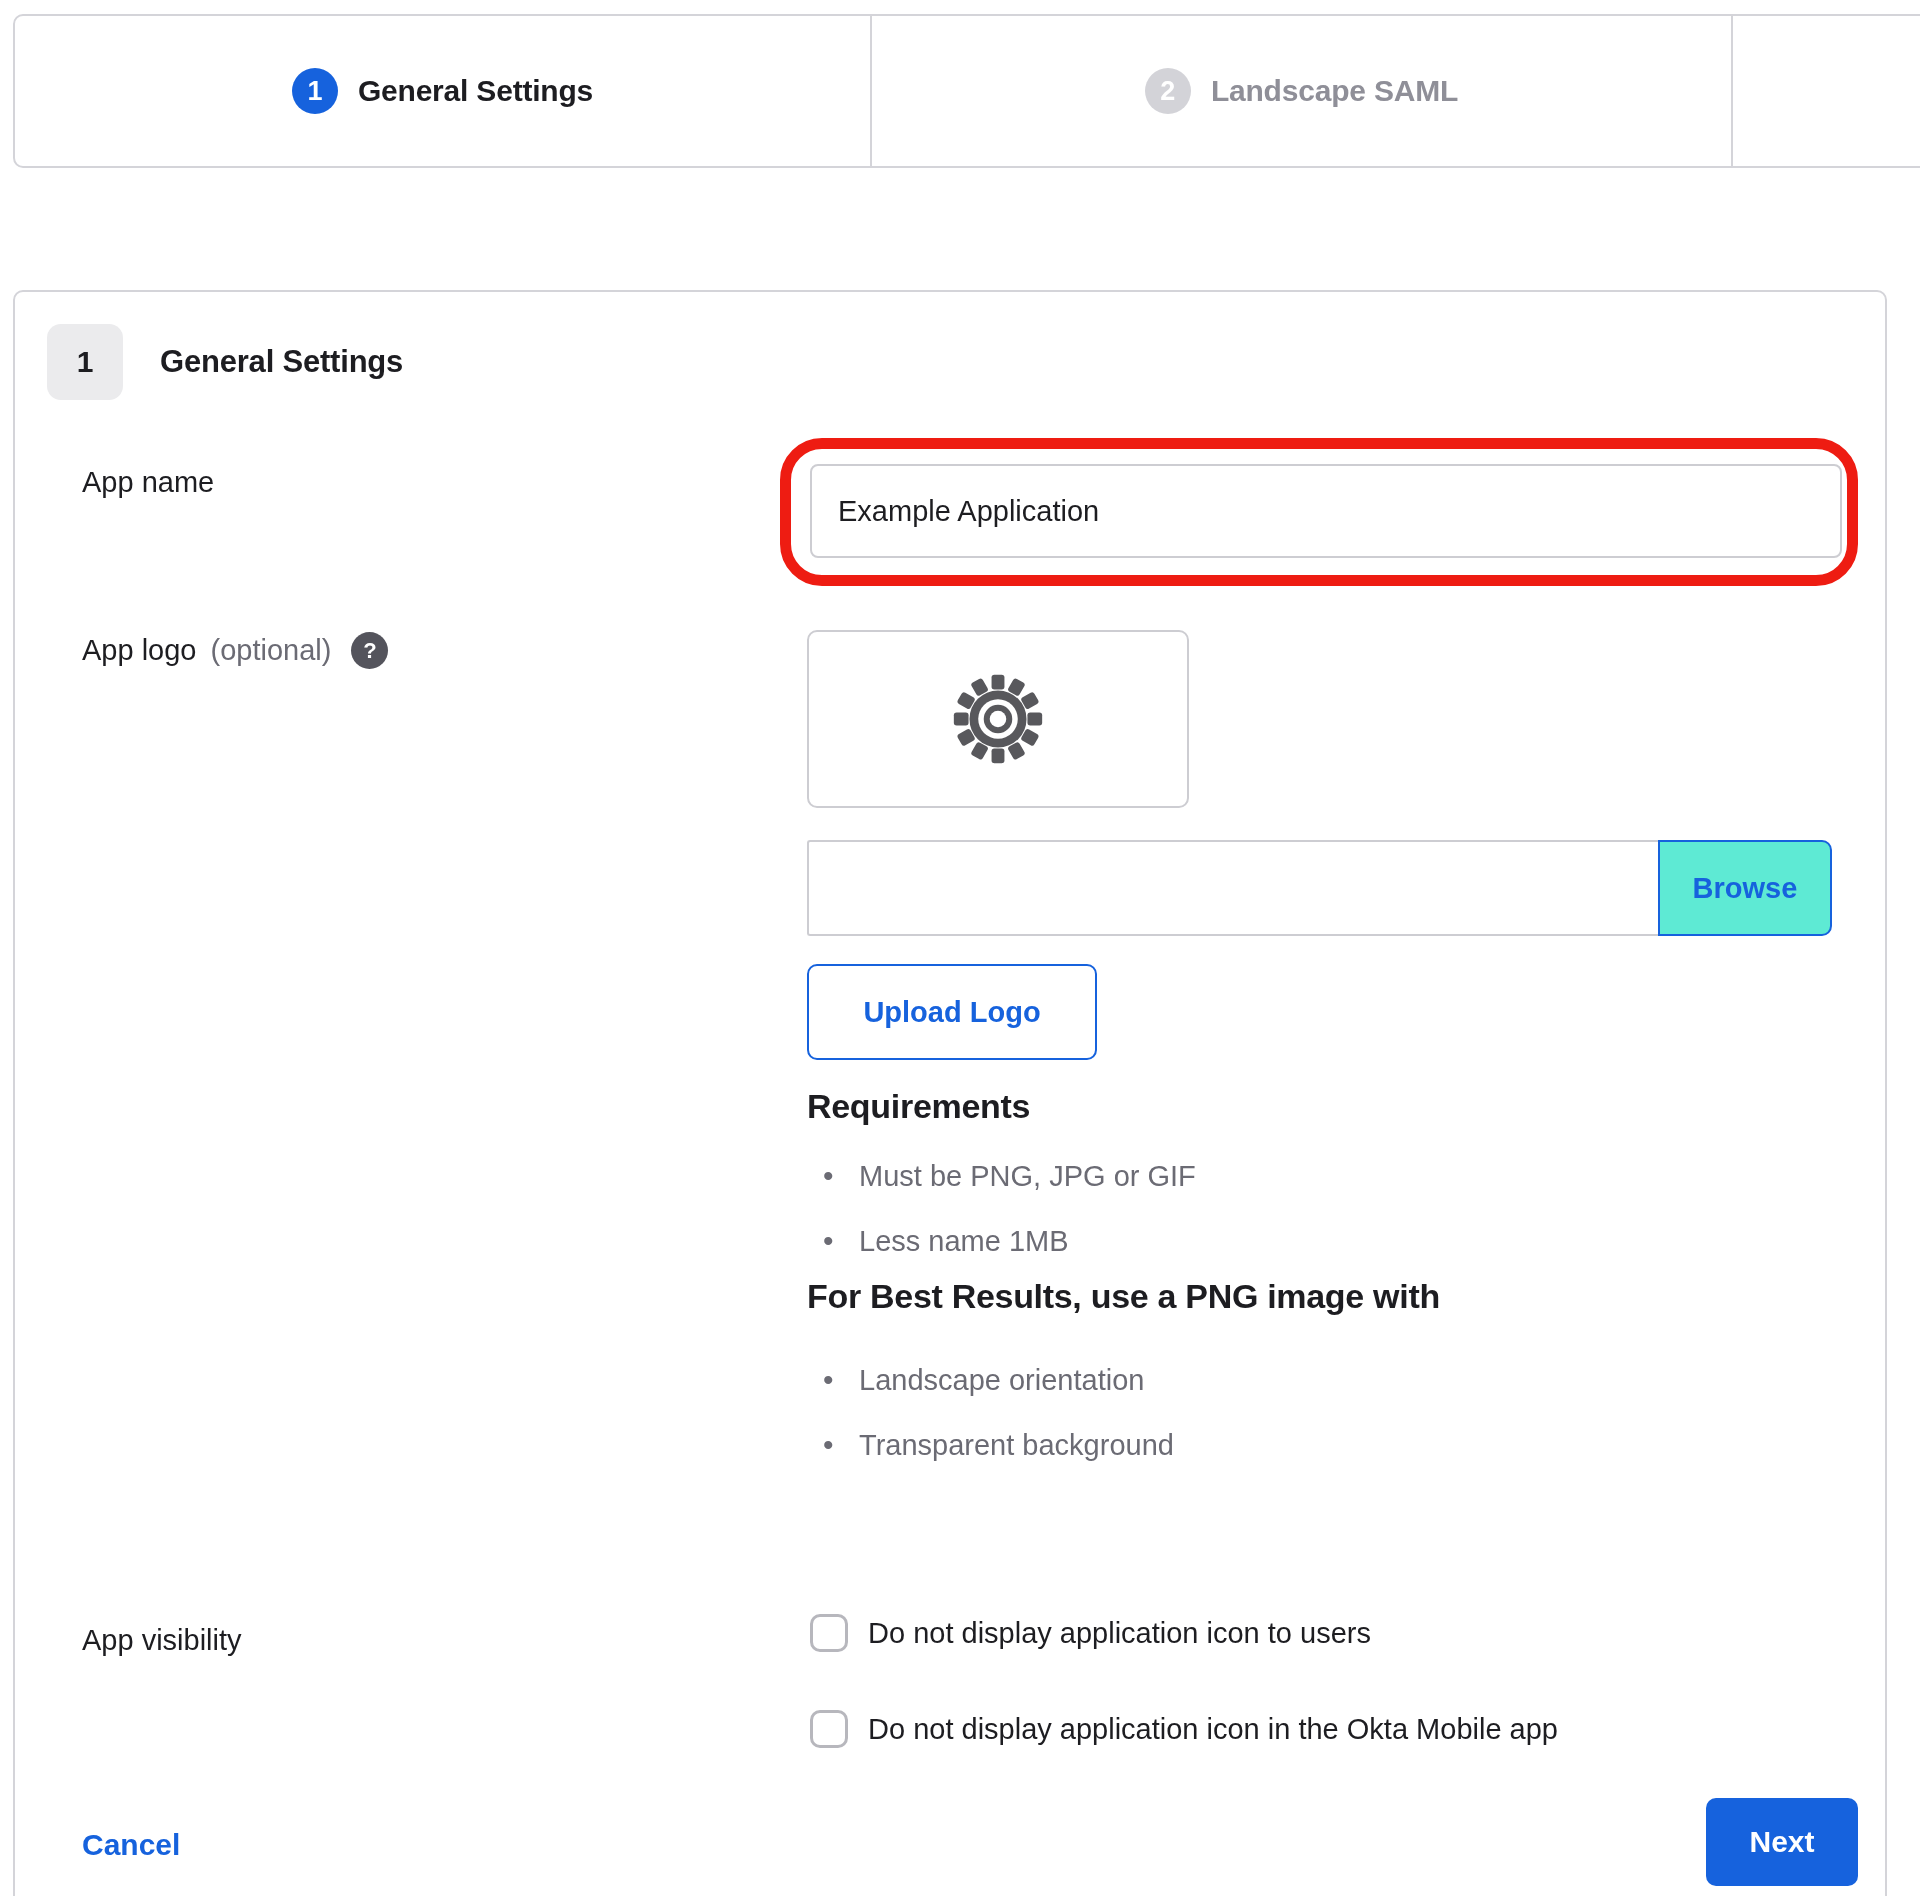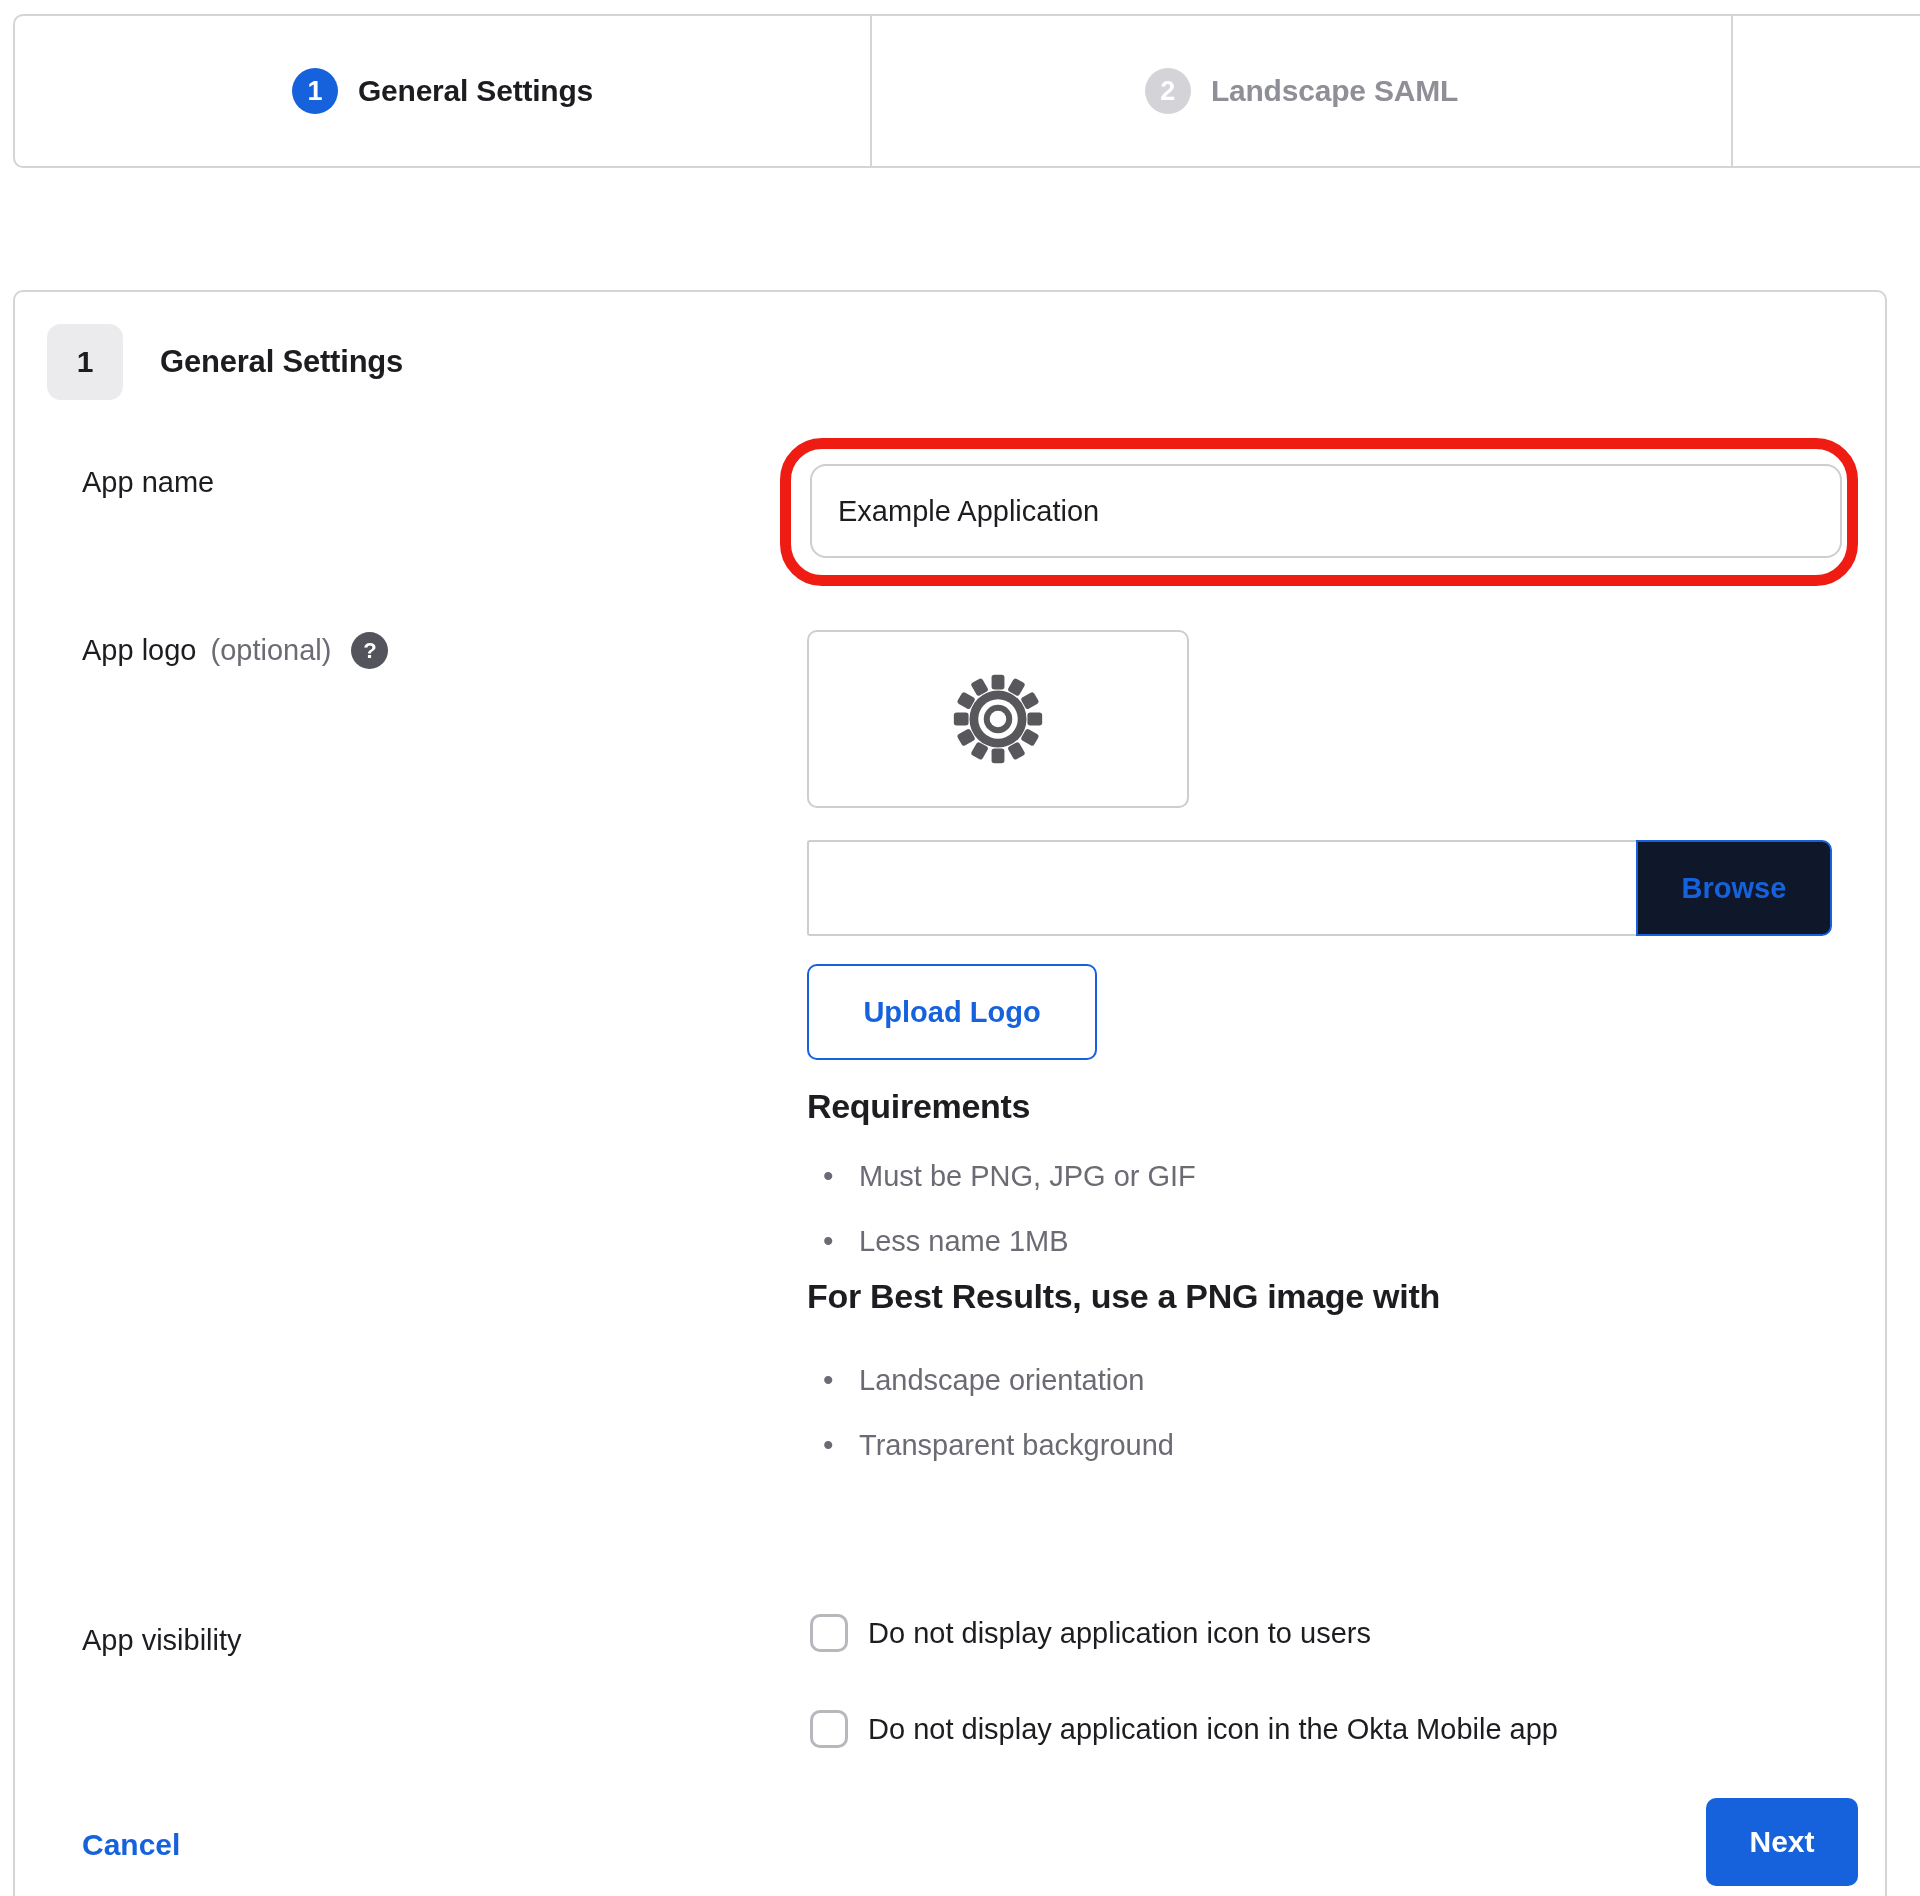--- a/index.html
+++ b/index.html
@@ -38,34 +38,34 @@
   .label-appvis  { top:1332px; }
   .optional { color:#6b6b74; }
   .help-icon { width:37px; height:37px; border-radius:50%; background:#54545c; color:#fff;
     font-size:22px; font-weight:700; display:flex; align-items:center; justify-content:center;
     margin-left:6px; }
 
   
   .red-ring { position:absolute; left:765px; top:146px; width:1078px; height:148px;
     border:11px solid #ee1c12; border-radius:42px; pointer-events:none; z-index:5; }
   .appname-input { position:absolute; left:795px; top:172px; width:1032px; height:94px;
-    border:2px solid #cdcdd2; border-radius:16px; font-family:"Liberation Sans",sans-serif;
+    border:2px solid #cdcdd2; border-radius:8px; font-family:"Liberation Sans",sans-serif;
     font-size:29px; color:#1d1d21; padding:0 26px; outline:none; }
 
   
   .logo-preview { position:absolute; left:792px; top:338px; width:382px; height:178px;
     border:2px solid #cdcdd2; border-radius:10px; display:flex; align-items:center;
     justify-content:center; background:#fff; }
 
   
   .file-row { position:absolute; left:792px; top:548px; width:1025px; height:96px; display:flex; }
   .file-input { flex:1; border:2px solid #cdcdd2; border-right:none;
     border-radius:3px 0 0 3px; font-size:29px; padding:0 20px; outline:none;
     font-family:"Liberation Sans",sans-serif; }
-  .browse-btn { width:196px; background:#0f172a; border:2px solid #1662dd;
+  .browse-btn { width:174px; background:#5eead4; border:2px solid #1662dd;
     border-radius:0 10px 10px 0; color:#1662dd; font-weight:700; font-size:29px;
     font-family:"Liberation Sans",sans-serif; cursor:pointer; }
 
   .upload-btn { position:absolute; left:792px; top:672px; width:290px; height:96px;
     background:#fff; border:2px solid #1662dd; border-radius:10px; color:#1662dd;
     font-weight:700; font-size:29px; font-family:"Liberation Sans",sans-serif; cursor:pointer; }
 
   
   .req-title  { position:absolute; left:792px; top:795px;  font-size:34px; font-weight:700; letter-spacing:-0.3px; }
   .req-list   { position:absolute; left:792px; top:868px;  }

